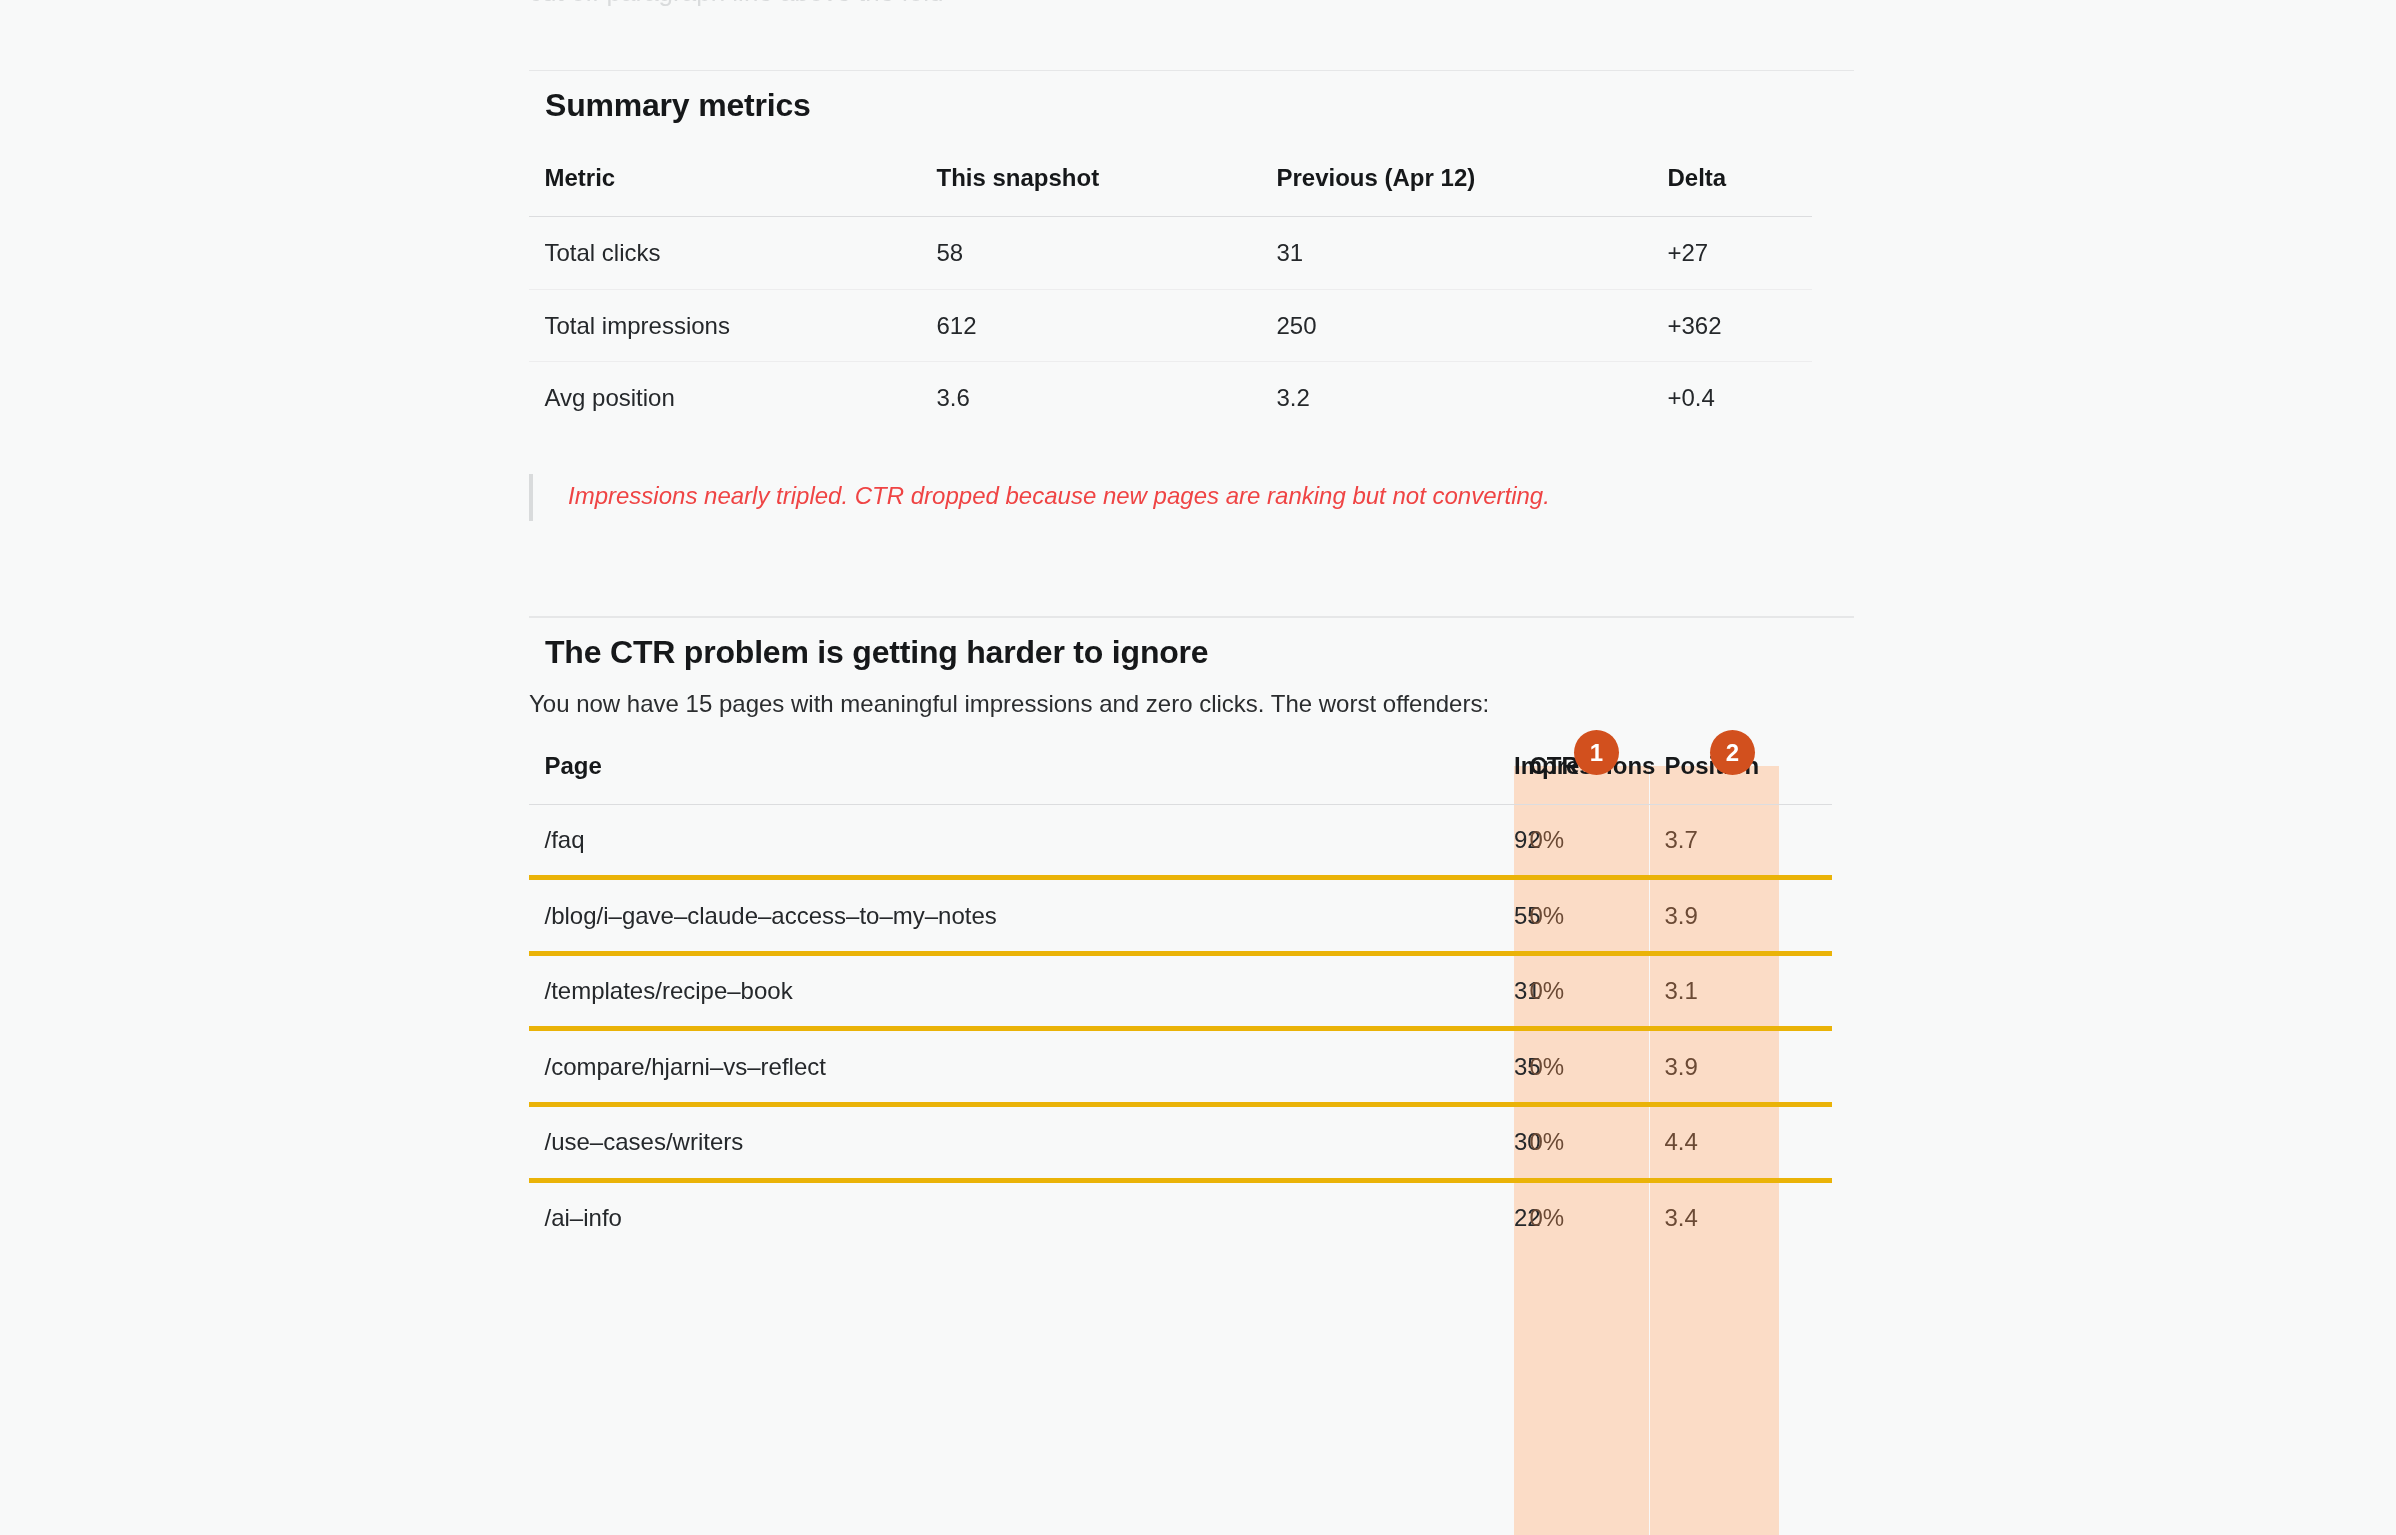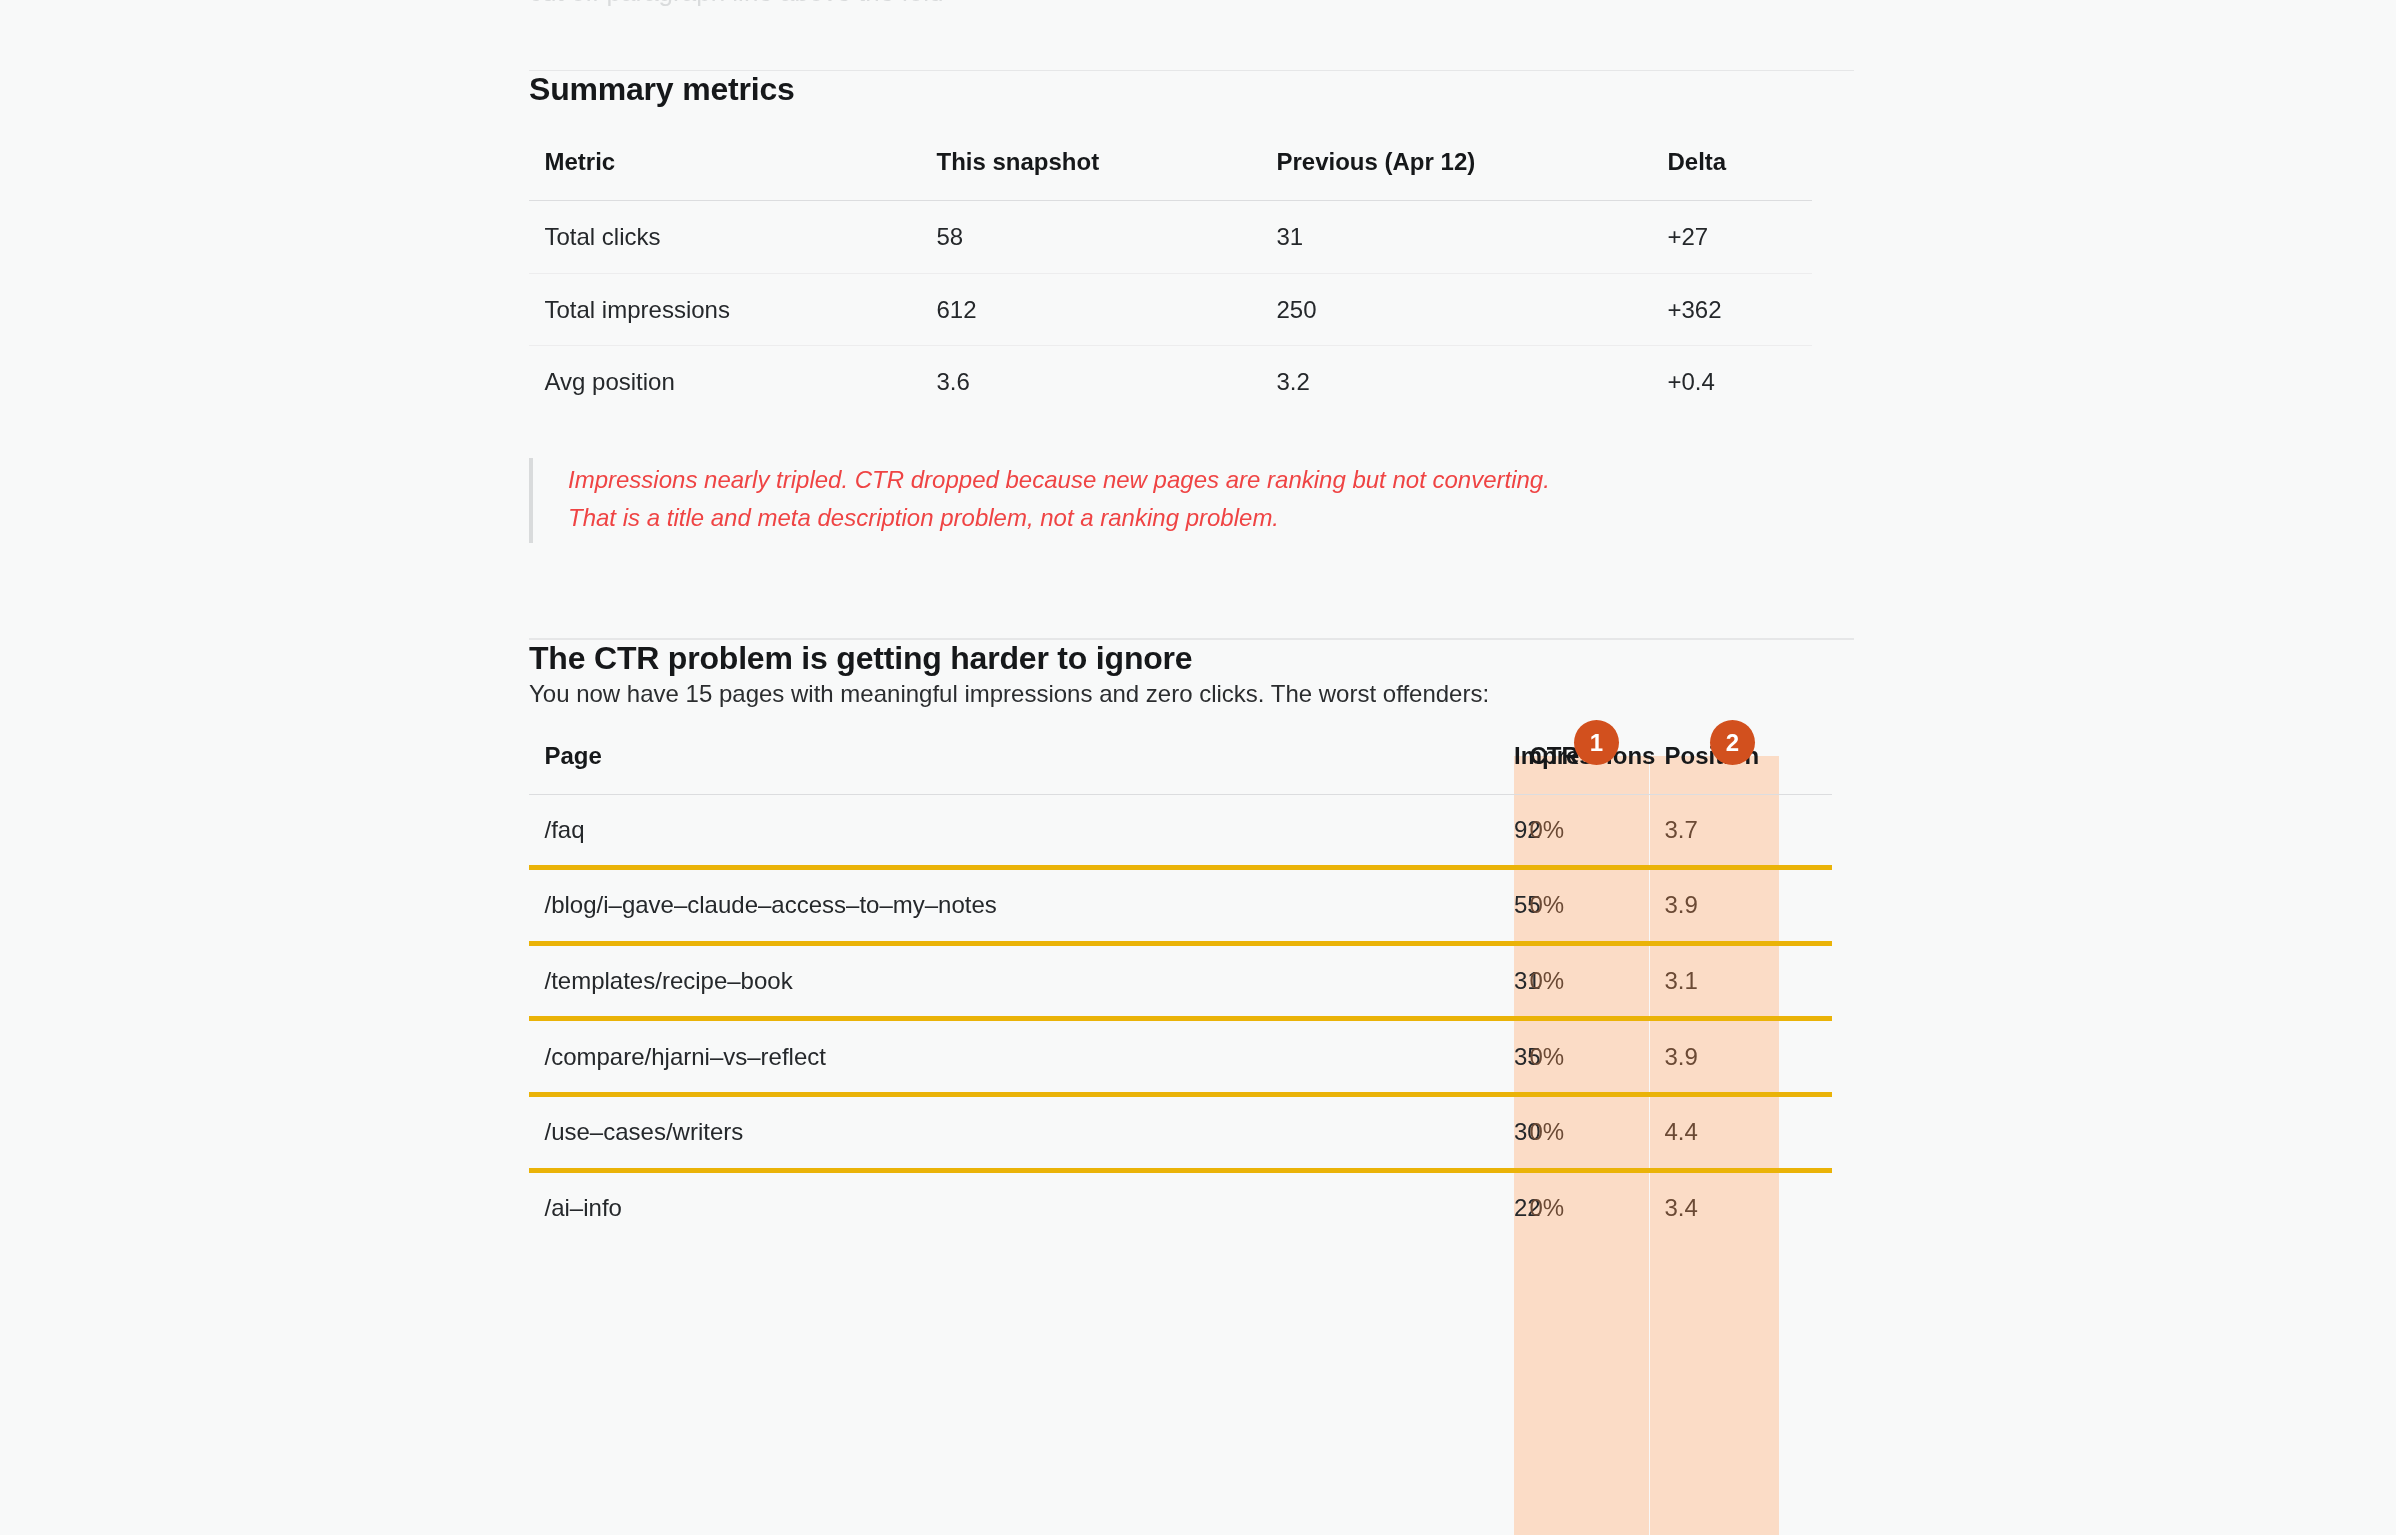--- a/index.html
+++ b/index.html
@@ -48,21 +48,21 @@
   }
   .divider-top { margin-top: 56px; }
   .divider-mid { margin-top: 95px; }
 
   
   h2.section-title {
     font-size: 32px;
     font-weight: 700;
     letter-spacing: -0.2px;
     color: #16181a;
-    margin: 0;
+    margin: 16px;
     padding: 0;
   }
   .title-summary { margin-top: 42px; }
   .title-ctr { margin-top: 45px; }
 
   p.section-para {
     font-size: 24px;
     line-height: 1.45;
     color: #2b2d2f;
     margin: 0;
@@ -243,21 +243,20 @@
         <td>Avg position</td>
         <td>3.6</td>
         <td>3.2</td>
         <td>+0.4</td>
       </tr>
     </tbody>
   </table>
 
   <blockquote class="callout">
     <p>Impressions nearly tripled. CTR dropped because new pages are ranking but not converting.</p>
-    <p>That is a title and meta description problem, not a ranking problem.</p>
   </blockquote>
 
   <div class="section-divider divider-mid"></div>
 
   <h2 class="section-title title-ctr">The CTR problem is getting harder to ignore</h2>
 
   <p class="section-para para-ctr">You now have 15 pages with meaningful impressions and zero clicks. The worst offenders:</p>
 
   <div class="offender-wrap">
 

